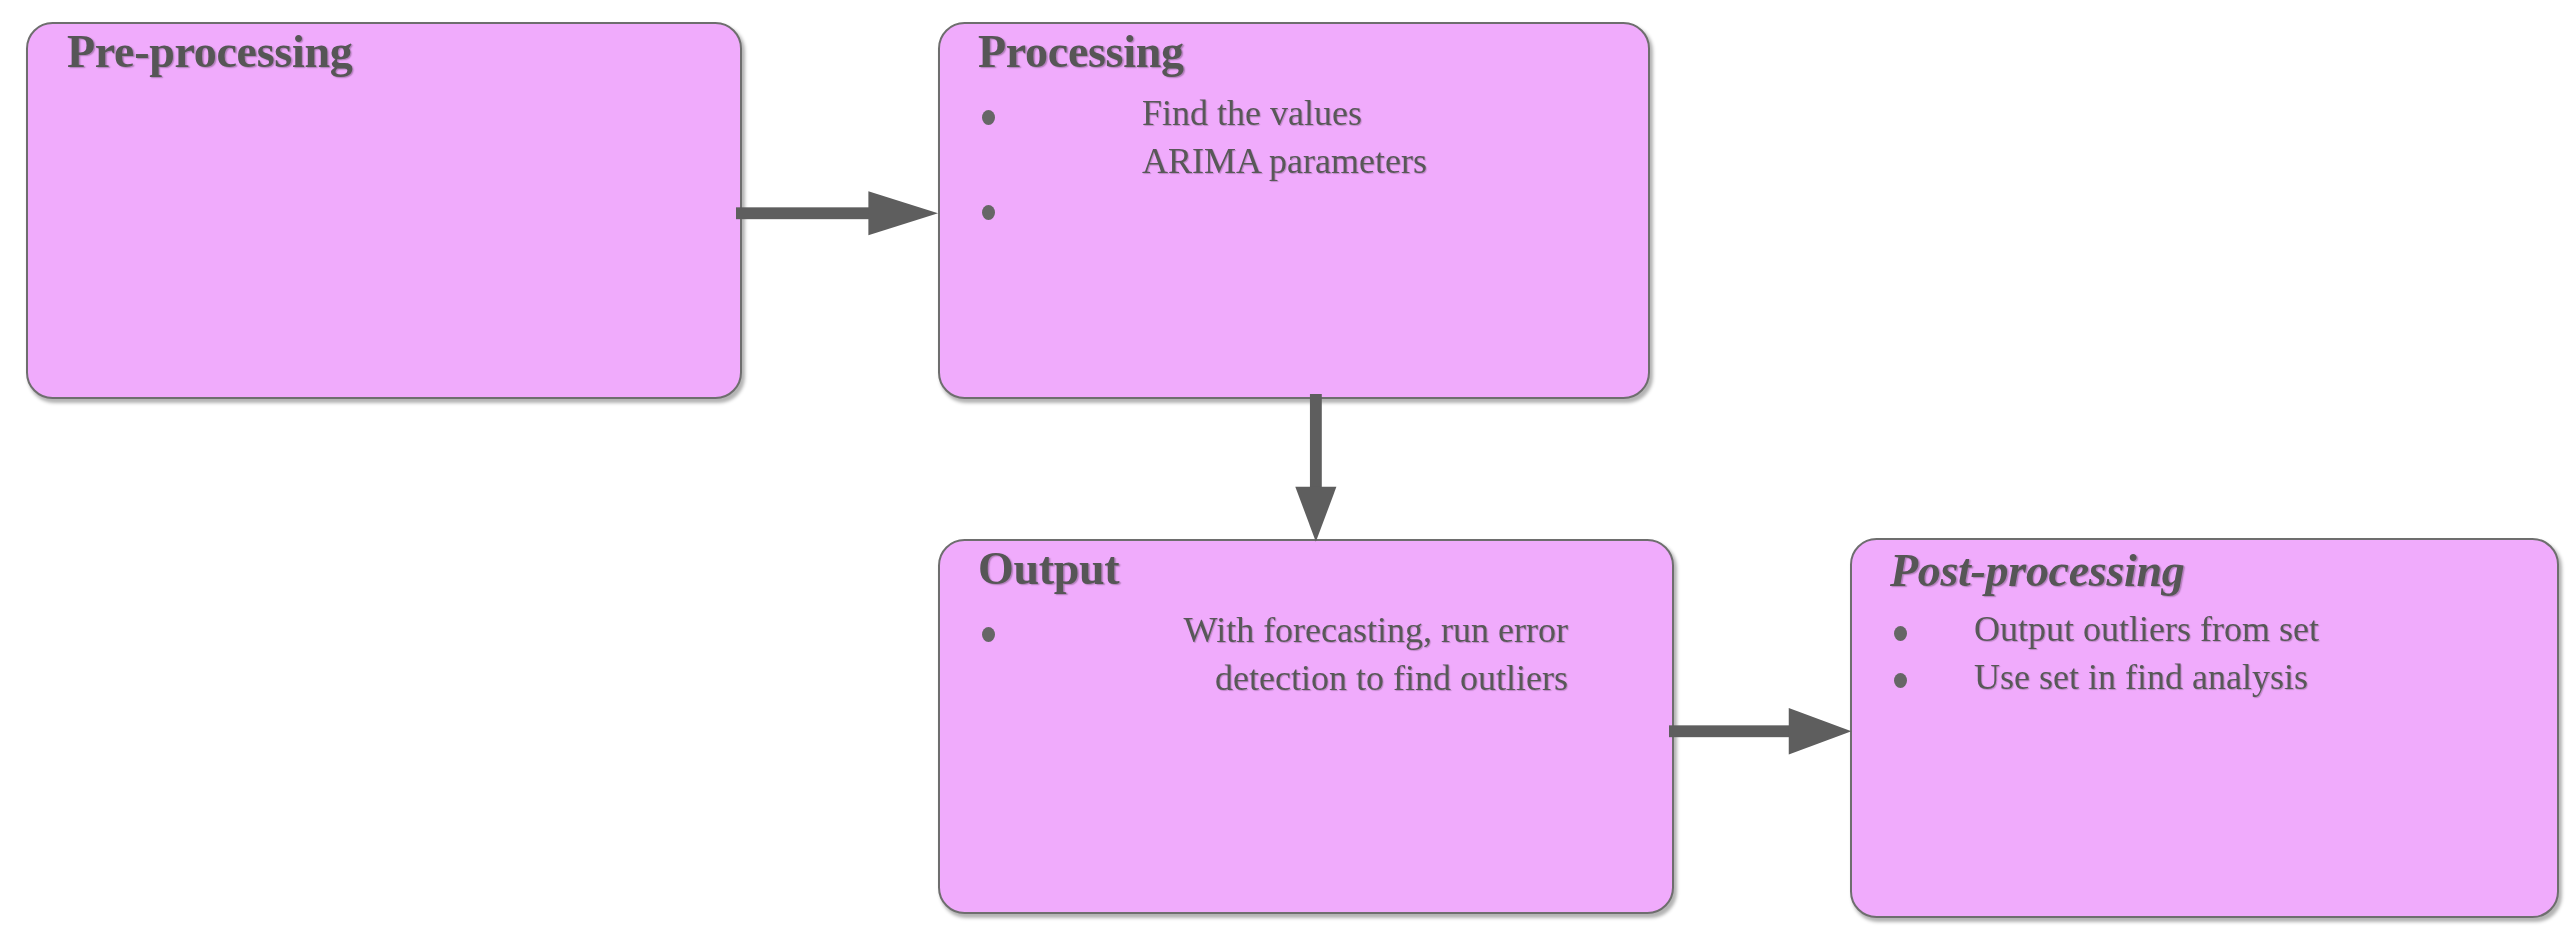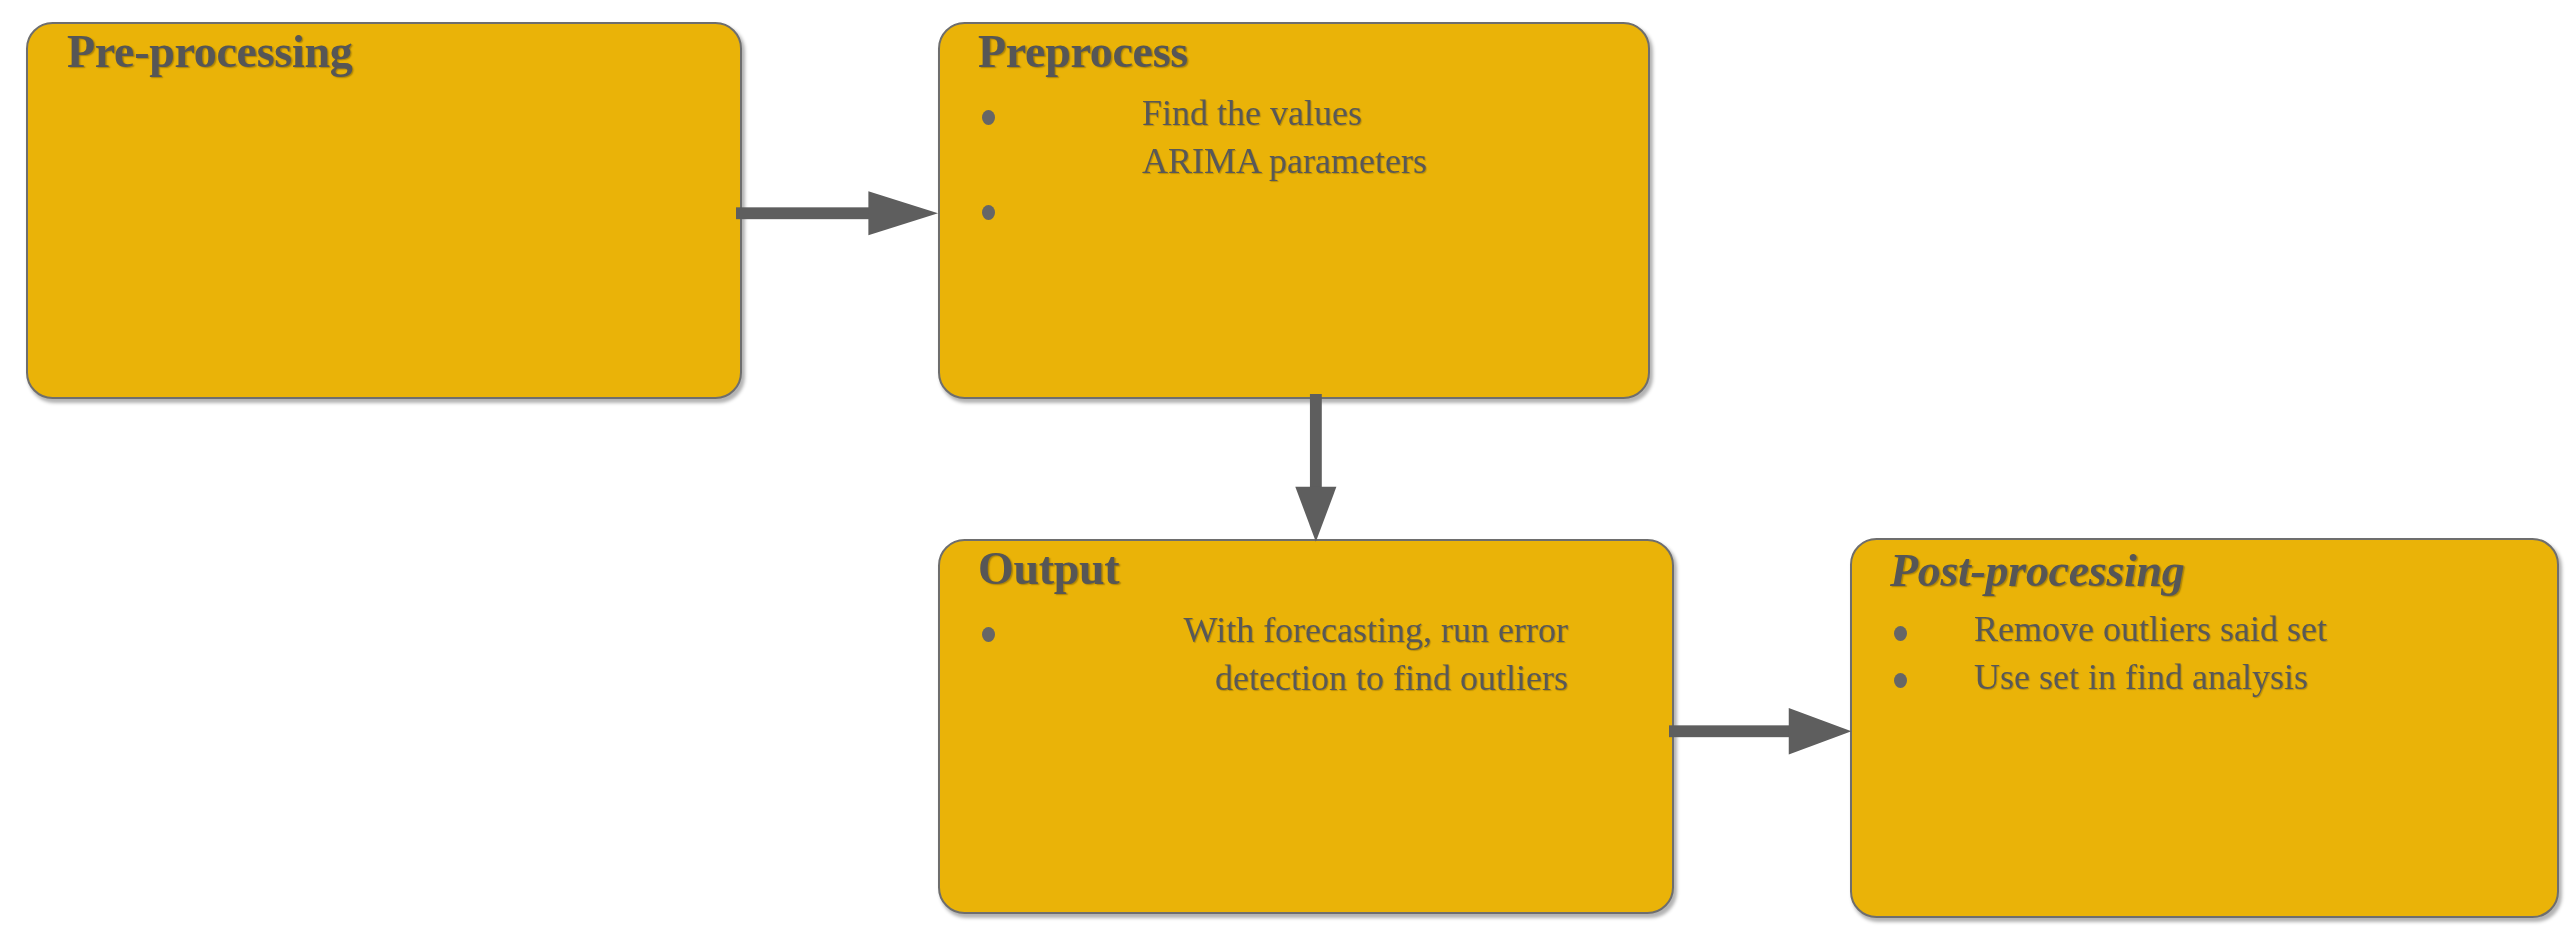--- a/index.html
+++ b/index.html
@@ -20,21 +20,21 @@
     left: 0;
     top: 0;
     width: 2576px;
     height: 935px;
   }
 
   
   .node {
     position: absolute;
     box-sizing: border-box;
-    background: #eab308;
+    background: #f0abfc;
     border: 2.1px solid #6e6e6e;
     border-radius: 26.5px;
     box-shadow: 2.8px 3.5px 3.5px rgba(0,0,0,0.30);
     color: #585858;
   }
 
   .node-title {
     font-weight: bold;
     font-size: 46px;
     line-height: 1.04;
@@ -120,21 +120,21 @@
 
 <div id="canvas">
 
   <div class="node" id="node-pre">
     <div class="node-title">Pre-processing</div>
     <ul class="node-list">
     </ul>
   </div>
 
   <div class="node" id="node-proc">
-    <div class="node-title">Preprocess</div>
+    <div class="node-title">Processing</div>
     <ul class="node-list">
       <li>
         <span class="bullet-dot"></span>
         <span class="li-text">Find the values ARIMA parameters</span>
       </li>
       <li>
         <span class="bullet-dot"></span>
       </li>
     </ul>
   </div>
@@ -147,21 +147,21 @@
         <span class="li-text">With forecasting, run error detection to find outliers</span>
       </li>
     </ul>
   </div>
 
   <div class="node" id="node-post">
     <div class="node-title">Post-processing</div>
     <ul class="node-list">
       <li>
         <span class="bullet-dot"></span>
-        <span class="li-text">Remove outliers said set</span>
+        <span class="li-text">Output outliers from set</span>
       </li>
       <li>
         <span class="bullet-dot"></span>
         <span class="li-text">Use set in find analysis</span>
       </li>
     </ul>
   </div>
 
   <div class="arrow" id="arrow-pre-proc">
     <svg width="209" height="70" viewBox="0 0 300 100" aria-hidden="true">

